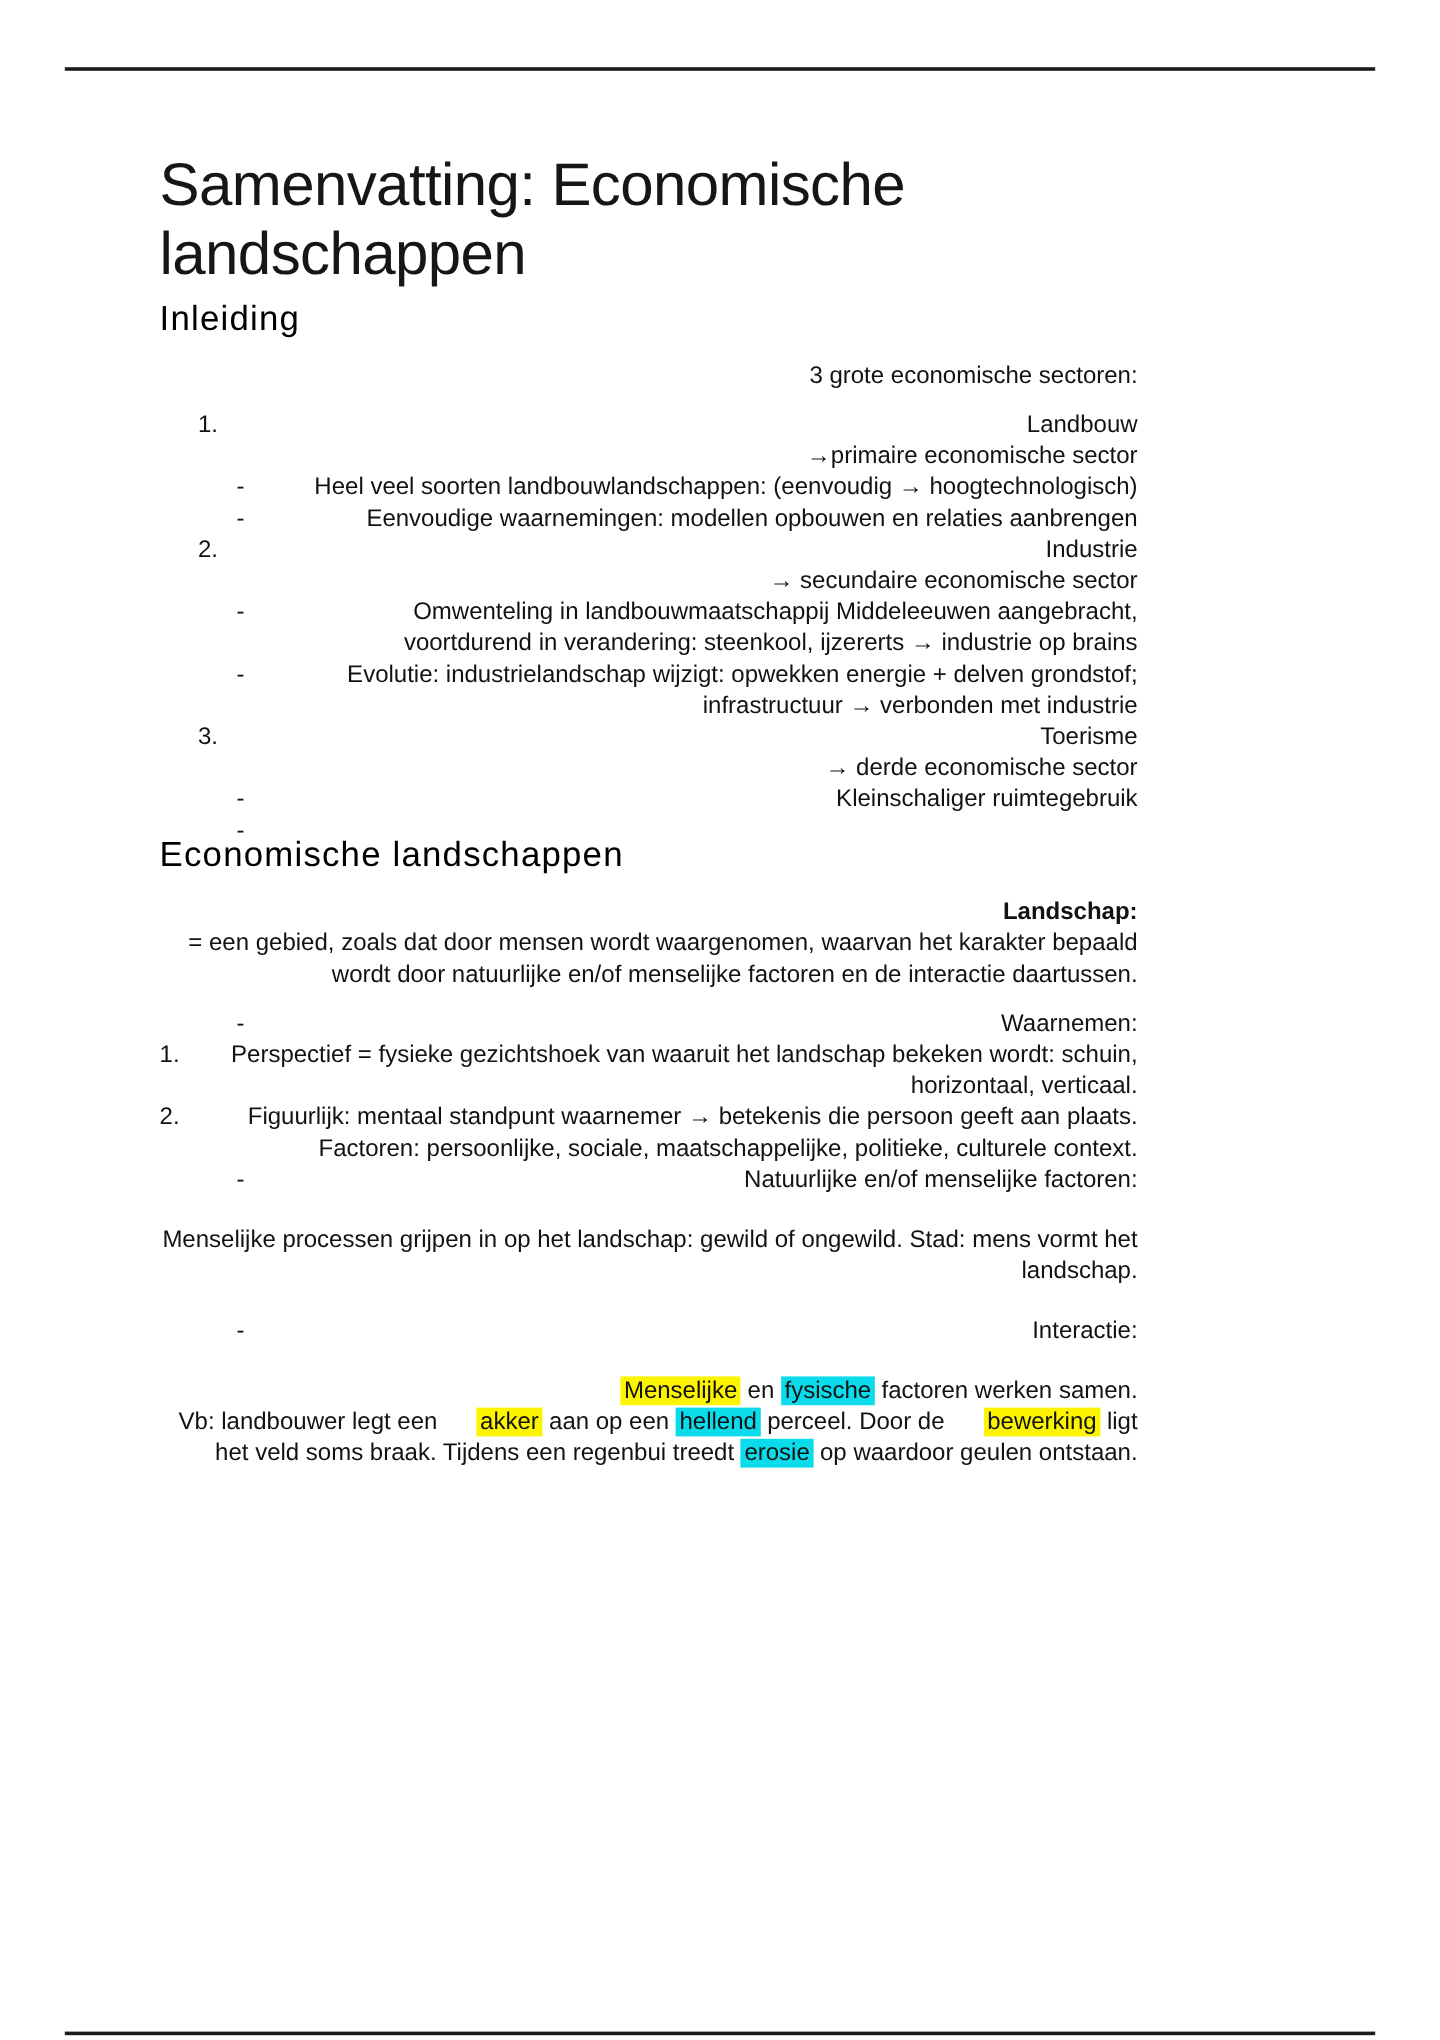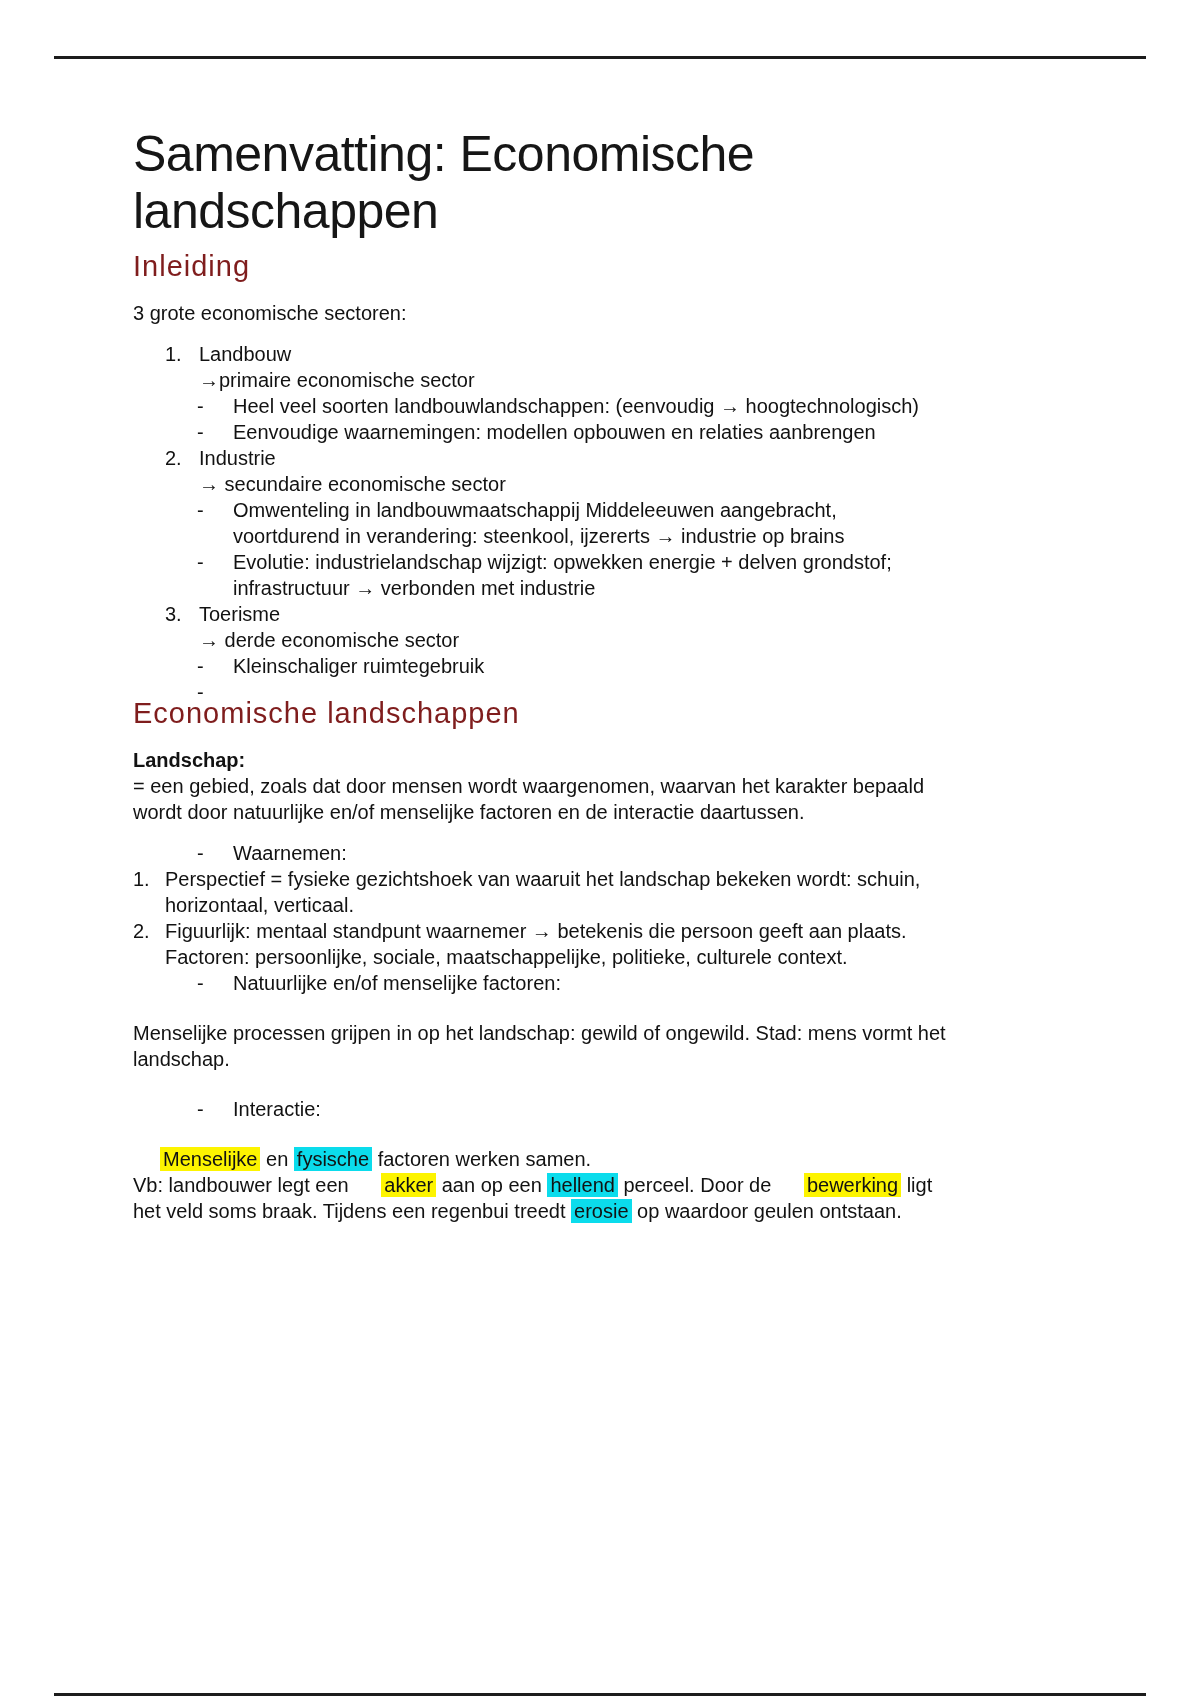--- a/index.html
+++ b/index.html
@@ -13,25 +13,25 @@
   }
   .rule{position:absolute;left:54px;width:1092px;height:3px;background:#1c1c1c;}
   .rule-top{top:56px;}
   .rule-bottom{top:1693px;}
   .content{position:absolute;left:133px;top:126px;width:815px;}
   .doc-title{
     font-size:50px;line-height:57px;font-weight:400;color:#161616;
     letter-spacing:-0.5px;margin:0 0 8px 0;
   }
   .gray-heading{
-    font-size:29px;line-height:36px;font-weight:400;color:#7f1d1d;
+    font-size:29px;line-height:36px;font-weight:400;color:#000000;
     letter-spacing:1px;margin:0 0 16px 0;
   }
   .h2-spaced{margin-top:9px;}
-  .body-text{font-size:20px;line-height:26px;}
+  .body-text{font-size:20px;line-height:26px;text-align:right;}
   .para{margin:0 0 15px 0;}
   .para-lg{margin:4px 0 24px 0;}
   .list-block{margin:0 0 16px 0;}
   .sector-name{position:relative;padding-left:66px;}
   .sector-name .num{position:absolute;left:32px;top:0;}
   .arrow-note{padding-left:66px;}
   .dash-item{position:relative;padding-left:100px;}
   .dash-item .dash{position:absolute;left:64px;top:0;}
   .obs-item{position:relative;padding-left:32px;}
   .obs-item .num{position:absolute;left:0;top:0;}

